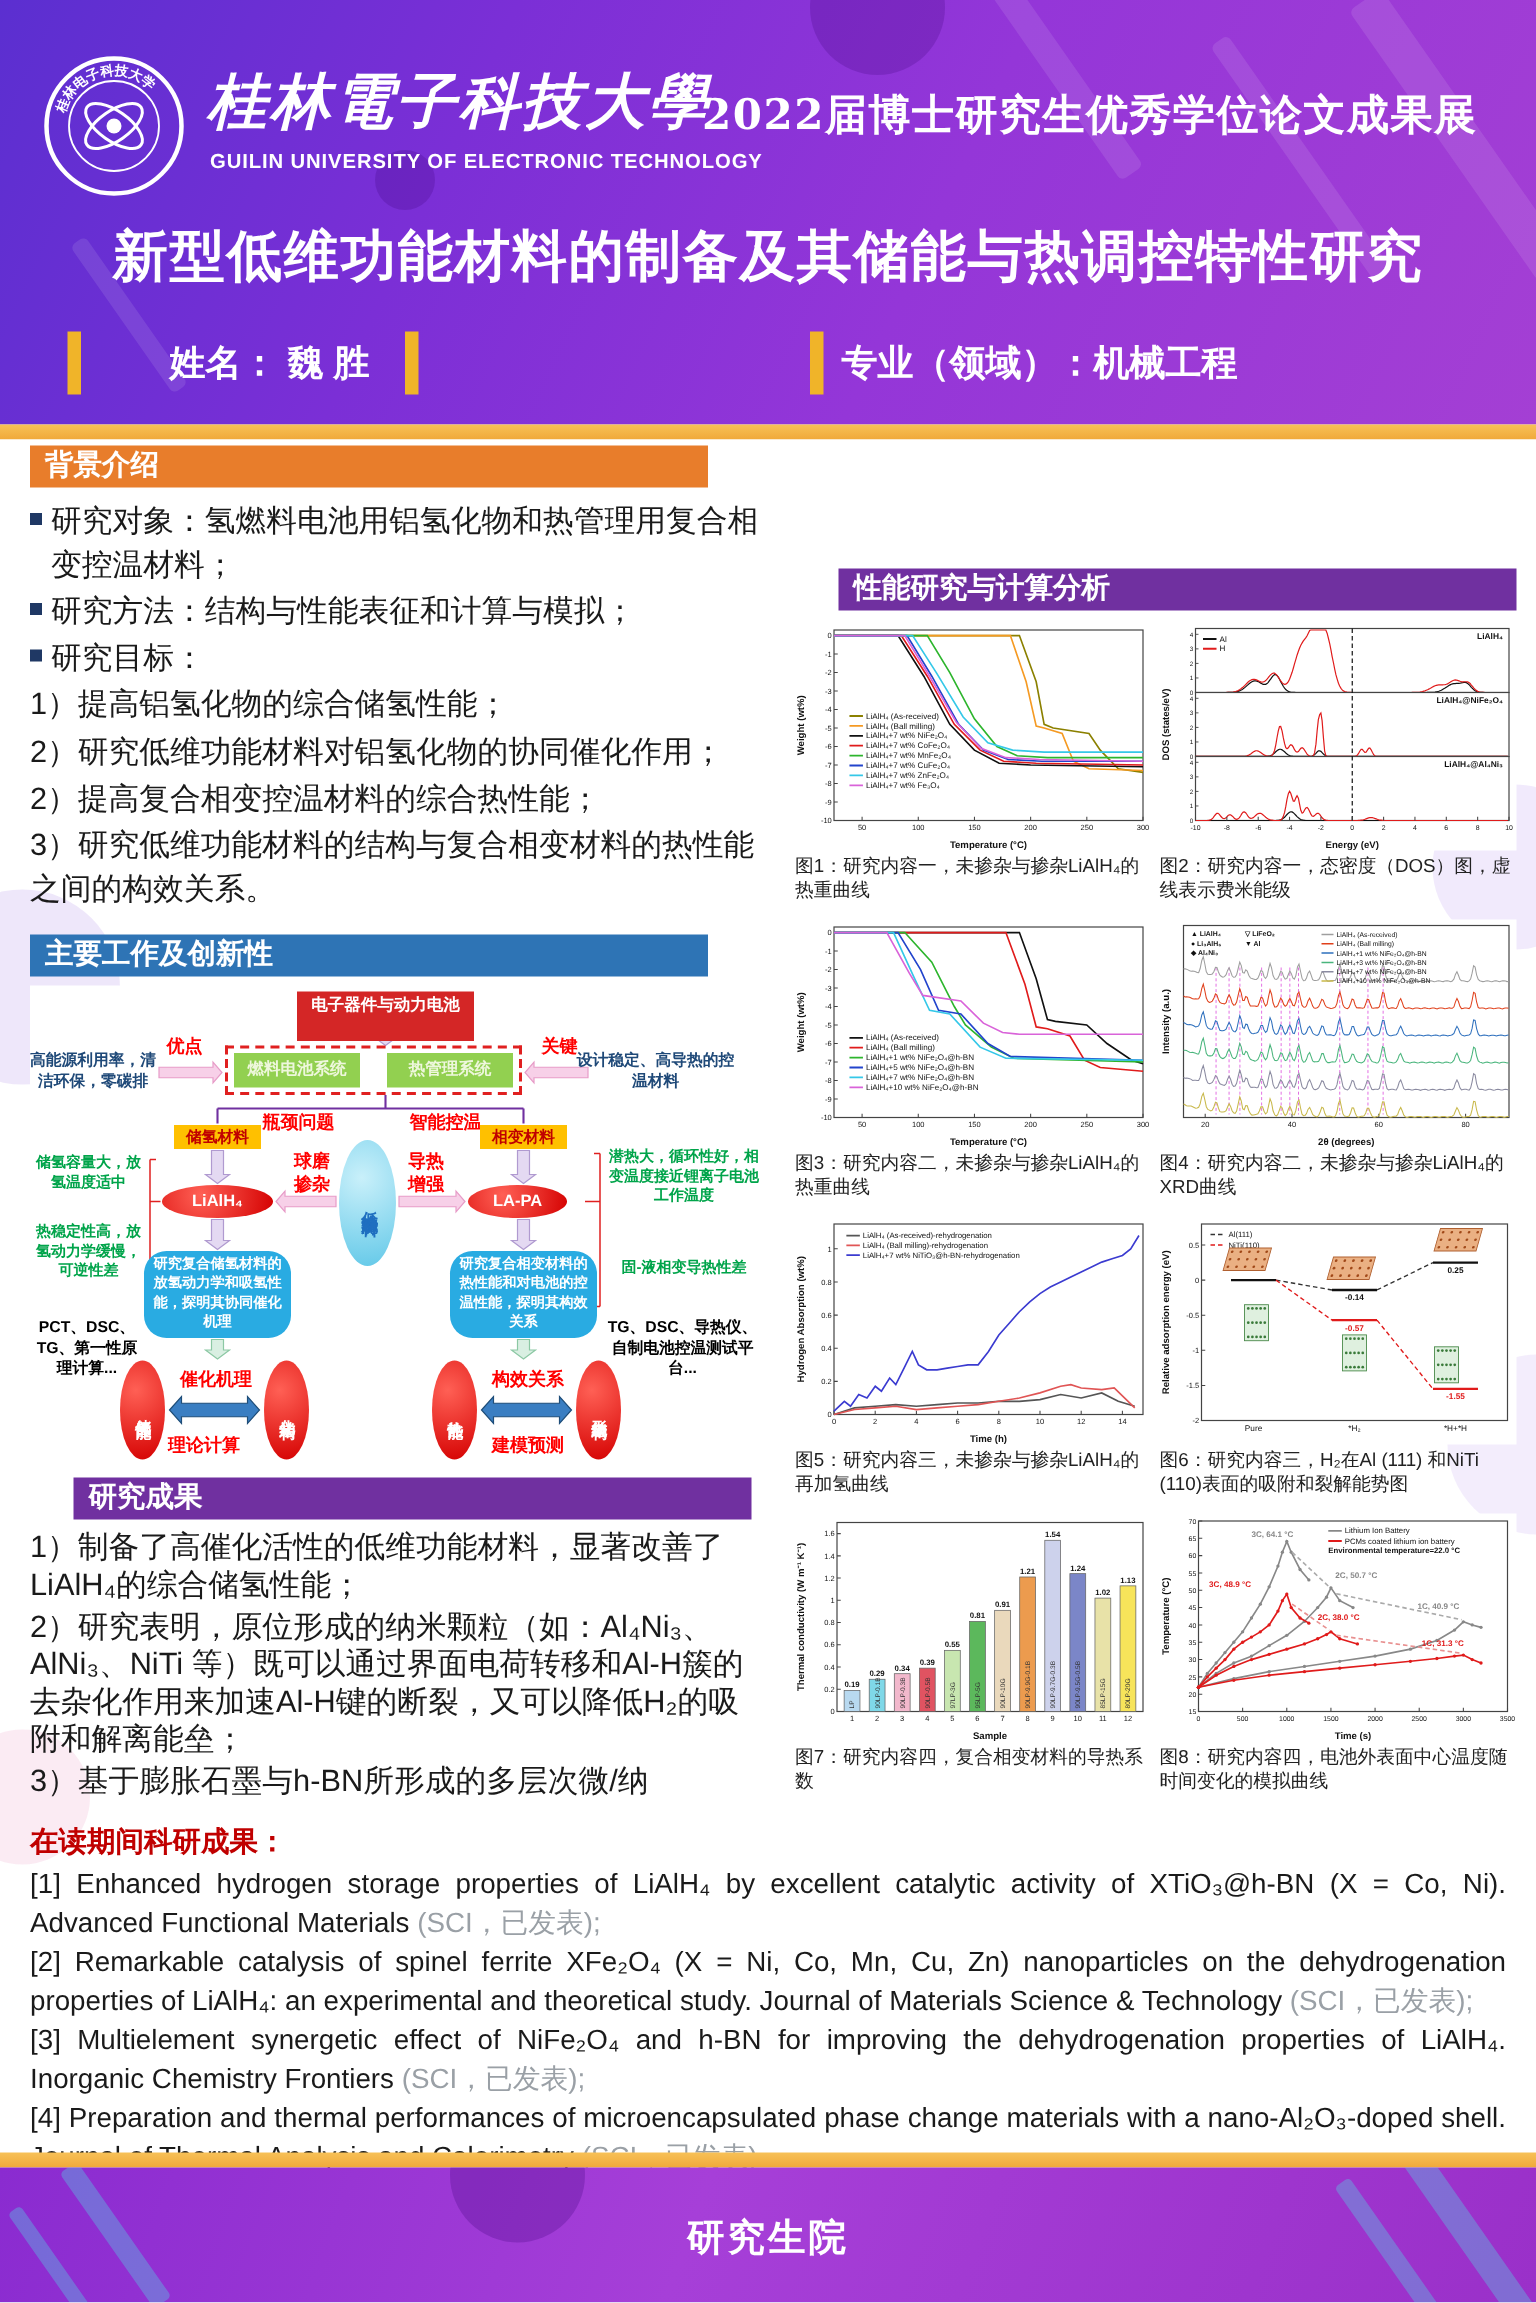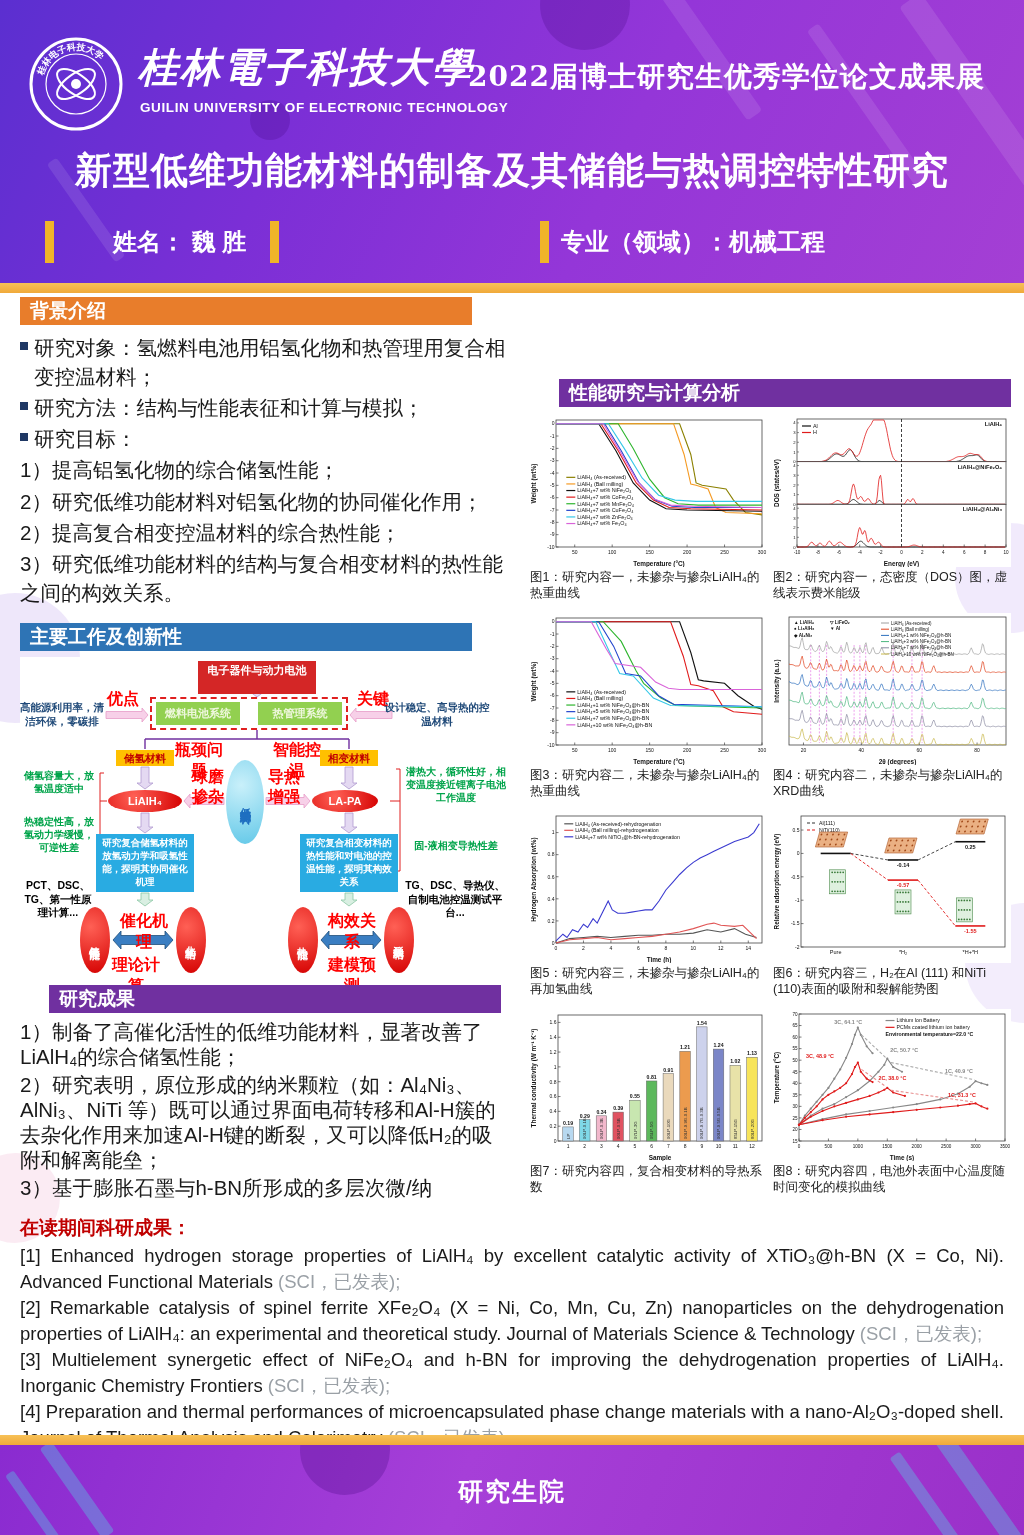--- a/index.html
+++ b/index.html
@@ -43,34 +43,34 @@
   .intro-text{position:absolute;left:0;top:0;width:486px;font-size:20.5px;line-height:1.24;}
   
   .flowchart{position:absolute;left:0;top:360px;width:492px;height:322px;background:#fff;}
   .fc{position:absolute;text-align:center;}
   .fc-topbox{left:178px;top:4px;width:118px;height:33px;background:#d42626;color:#fff;font-size:11px;
              font-weight:bold;line-height:19px;}
   .fc-dashed{left:130px;top:40px;width:198px;height:33px;border:2px dashed #e02020;}
   .fc-green{background:#92d050;color:#eef7dc;font-size:11px;font-weight:bold;line-height:23px;height:23px;}
   .fc-g1{left:136px;top:45px;width:84px;}
   .fc-g2{left:238px;top:45px;width:84px;}
-  .fc-redlab{color:#ff0000;font-weight:bold;font-size:16px;}
+  .fc-redlab{color:#ff0000;font-weight:bold;font-size:12px;}
   .fc-bluetext{color:#1f4978;font-weight:bold;font-size:10.5px;line-height:1.3;}
   .fc-greentext{color:#00a44a;font-weight:bold;font-size:10px;line-height:1.32;}
   .fc-blacktext{color:#000;font-weight:bold;font-size:10.5px;line-height:1.3;}
   .fc-orangebox{background:#ffc000;color:#c00000;font-size:10.5px;font-weight:bold;height:16px;line-height:16px;}
   .fc-ellipse{background:radial-gradient(circle at 35% 30%,#ff6055,#d40000);color:#fff;font-weight:bold;
               border-radius:50%;}
   .fc-el-h{font-size:11px;line-height:22px;height:22px;}
   .fc-center{left:206px;top:103px;width:38px;height:84px;border-radius:50%;
              background:radial-gradient(circle at 40% 30%,#c9f0fa,#62c8e8);color:#1f6fc0;font-weight:bold;
              font-size:11px;display:flex;align-items:center;justify-content:center;
              writing-mode:vertical-rl;text-orientation:upright;letter-spacing:1px;}
   .fc-bluebox{background:#29abe2;color:#fff;font-size:9.5px;font-weight:bold;line-height:1.35;
-              padding:3px 2px;display:flex;align-items:center;justify-content:center;}
+              padding:3px 2px;display:flex;align-items:center;justify-content:center;border-radius:15px;}
   .fc-vellipse{writing-mode:vertical-rl;text-orientation:upright;display:flex;align-items:center;
                justify-content:center;font-size:10.5px;letter-spacing:1px;}
   .fc-arrows{position:absolute;left:0;top:0;width:492px;height:322px;}
   
   .fig-cell{position:absolute;width:240px;}
   .fig-cell svg{display:block;background:#fff;}
   .fig-caption{margin-top:2px;font-size:12.5px;line-height:1.3;color:#222;width:240px;}
   
   .pubs{position:absolute;left:20px;top:1215px;width:984px;}
   .pubs-title{color:#c00000;font-weight:bold;font-size:19px;margin-bottom:2px;}

